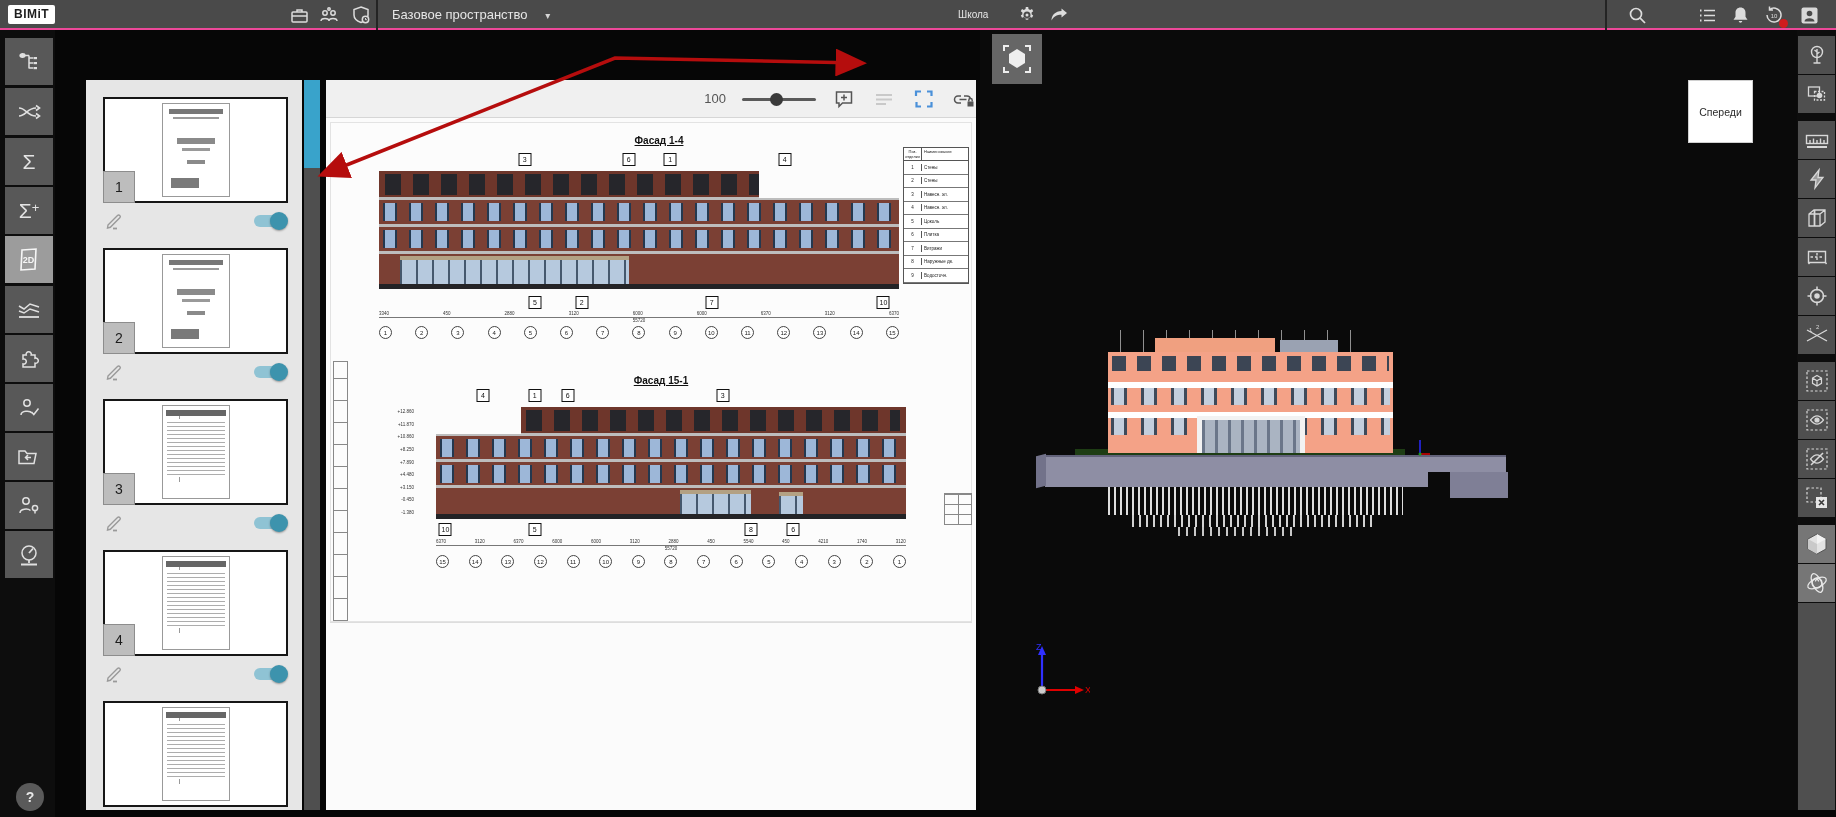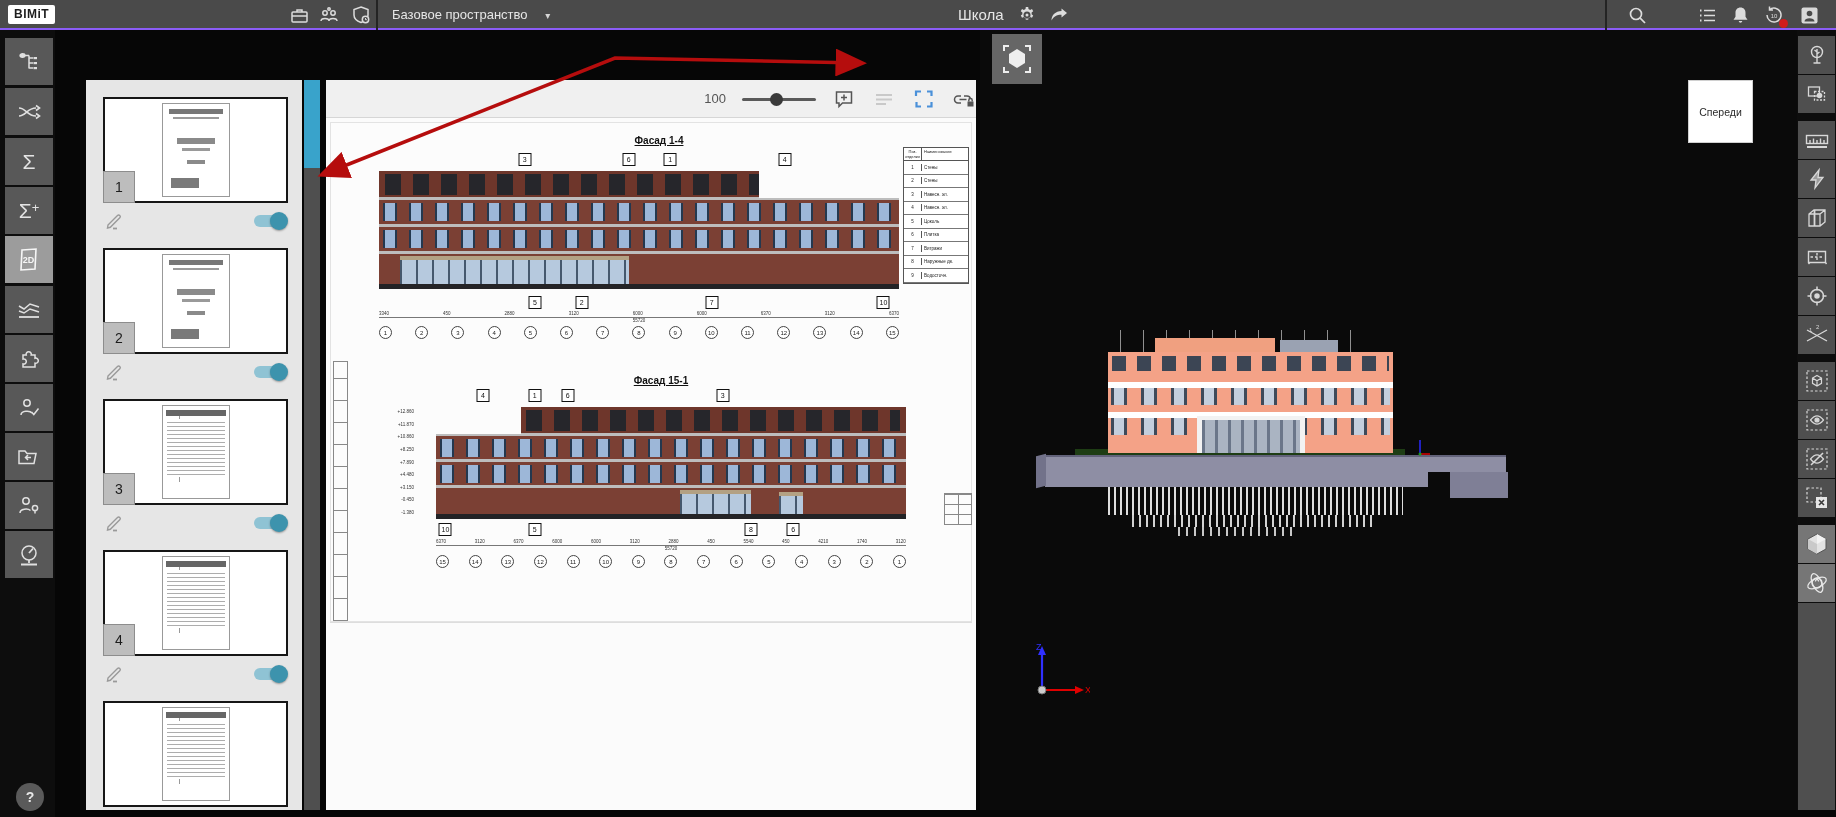--- a/index.html
+++ b/index.html
@@ -1,26 +1,26 @@
 <!DOCTYPE html>
 <html><head>
 <meta charset="utf-8">
 <style>
 * { margin:0; padding:0; box-sizing:border-box; }
 body { font-family:"Liberation Sans", sans-serif; background:#000; }
 .app { position:relative; width:1836px; height:817px; background:#060606; overflow:hidden; }
 
 
-.topbar { position:absolute; left:0; top:0; width:1836px; height:30px; background:#4a4a4a; border-bottom:2px solid #8b5cf6; }
+.topbar { position:absolute; left:0; top:0; width:1836px; height:30px; background:#4a4a4a; border-bottom:2px solid #ec4899; }
 .logo { position:absolute; left:8px; top:5px; height:19px; padding:0 6px; background:#fff; border-radius:2px; color:#1d1d1d; font-weight:bold; font-size:12px; line-height:19px; letter-spacing:.5px; }
 .tb-ic { position:absolute; top:4px; width:22px; height:22px; display:flex; align-items:center; justify-content:center; cursor:pointer; }
 .tb-div { position:absolute; top:0; width:2px; height:30px; background:#242424; }
 .tb-text { position:absolute; top:0; height:30px; line-height:29px; color:#e6e6e6; font-size:13px; }
 .caret { display:inline-block; margin-left:14px; color:#d5d5d5; font-size:10px; }
-.proj-title { font-size:15px; }
+.proj-title { font-size:10px; }
 .badge-dot { position:absolute; right:-3px; bottom:-2px; width:9px; height:9px; border-radius:50%; background:#cf1c1c; }
 
 
 .sidebar { position:absolute; left:0; top:30px; width:55px; height:787px; background:#0d0d0d; }
 .sb-btn { position:absolute; left:5px; width:48px; height:47px; background:#585858; display:flex; align-items:center; justify-content:center; cursor:pointer; }
 .sb-btn.active { background:#9c9c9c; }
 .sb-sigma { color:#e4e4e4; font-size:21px; line-height:1; }
 .help-fab { position:absolute; left:16px; top:753px; width:28px; height:28px; border-radius:50%; background:#5a5a5a; color:#e8e8e8; font-size:14px; font-weight:bold; display:flex; align-items:center; justify-content:center; cursor:pointer; }
 
 

